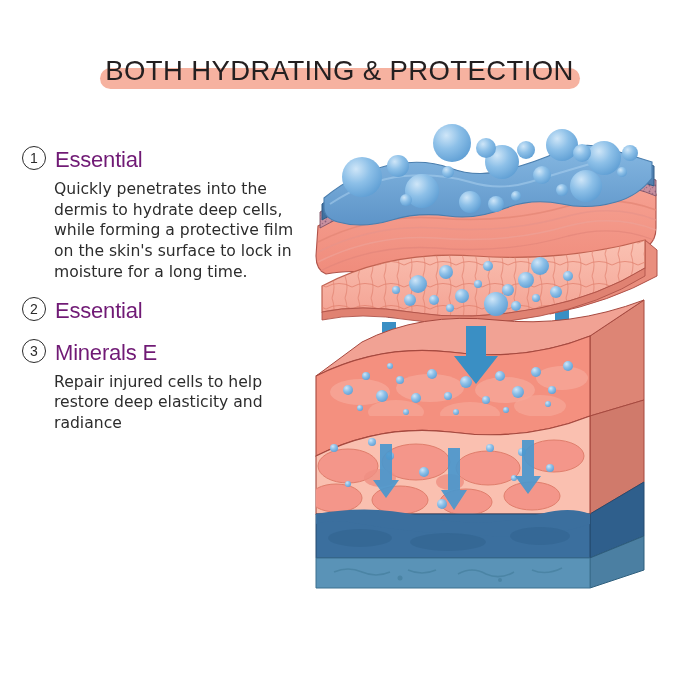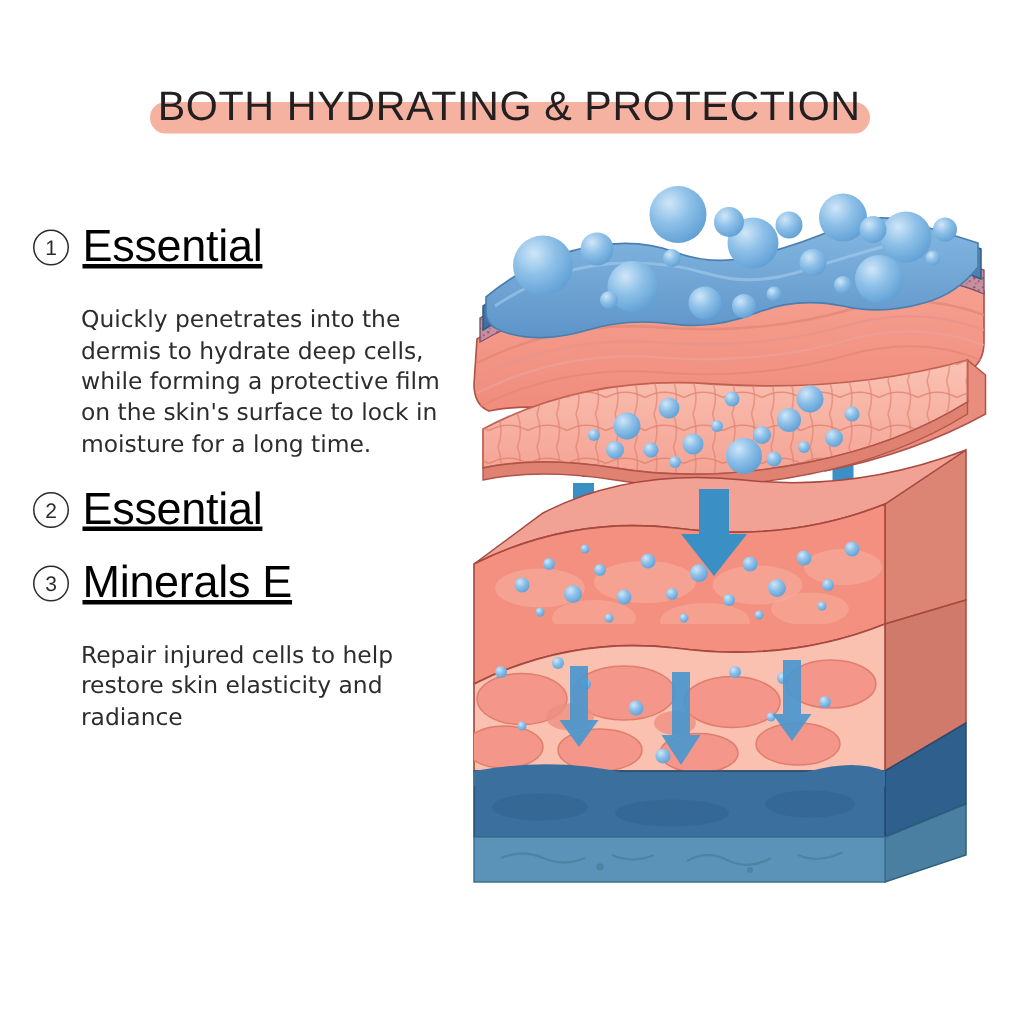--- a/index.html
+++ b/index.html
@@ -33,26 +33,25 @@
   .feature{margin-bottom:9px;}
   .feature-head{display:flex;align-items:baseline;gap:9px;}
   .num-circle{
     flex:0 0 auto;width:22px;height:22px;border-radius:50%;
     border:1.4px solid #2b2b2b;color:#2b2b2b;
     display:flex;align-items:center;justify-content:center;
     font-size:14px;line-height:1;font-weight:400;
     position:relative;top:-4px;
   }
   .feature-title{
-    font-size:30px;font-weight:400;color:#000000;line-height:1.1;
+    font-size:22px;font-weight:400;color:#701a75;line-height:1.1;
     letter-spacing:-.2px;
-    text-decoration:underline;
   }
   .feature-body{
-    margin-left:32px;margin-top:22px;
+    margin-left:32px;margin-top:5px;
     font-size:15.6px;line-height:1.33;color:#2c2c2c;
     font-family:"DejaVu Sans","Liberation Sans",sans-serif;
     max-width:250px;
   }
   .f1 .feature-body{max-width:246px;}
   .f2{margin-top:16px;}
   .f3{margin-top:16px;}
 
   
   .illus{position:absolute;left:300px;top:100px;width:379px;height:500px;}
@@ -83,21 +82,21 @@
         <div class="num-circle">2</div>
         <div class="feature-title">Essential</div>
       </div>
     </div>
 
     <div class="feature f3">
       <div class="feature-head">
         <div class="num-circle">3</div>
         <div class="feature-title">Minerals E</div>
       </div>
-      <div class="feature-body">Repair injured cells to help restore skin elasticity and radiance</div>
+      <div class="feature-body">Repair injured cells to help restore deep elasticity and radiance</div>
     </div>
 
   </div>
 
   <div class="illus">
     <svg viewBox="0 0 379 500" xmlns="http://www.w3.org/2000/svg">
       <defs>
         <linearGradient id="gWater" x1="0" y1="0" x2="0" y2="1">
           <stop offset="0" stop-color="#86b8e2"></stop>
           <stop offset="1" stop-color="#5d94c8"></stop>

